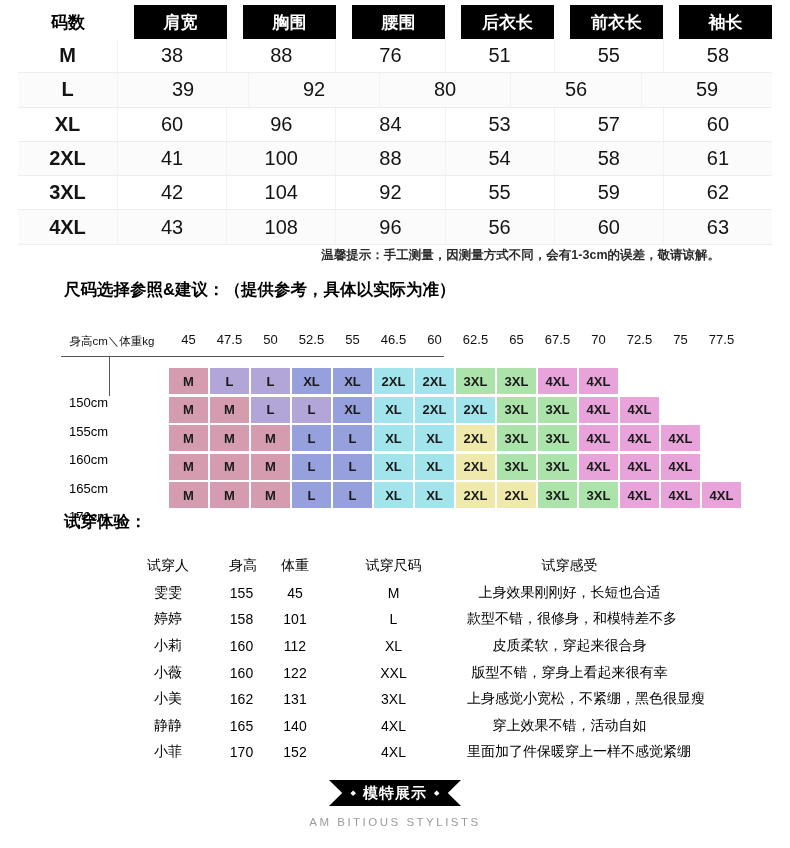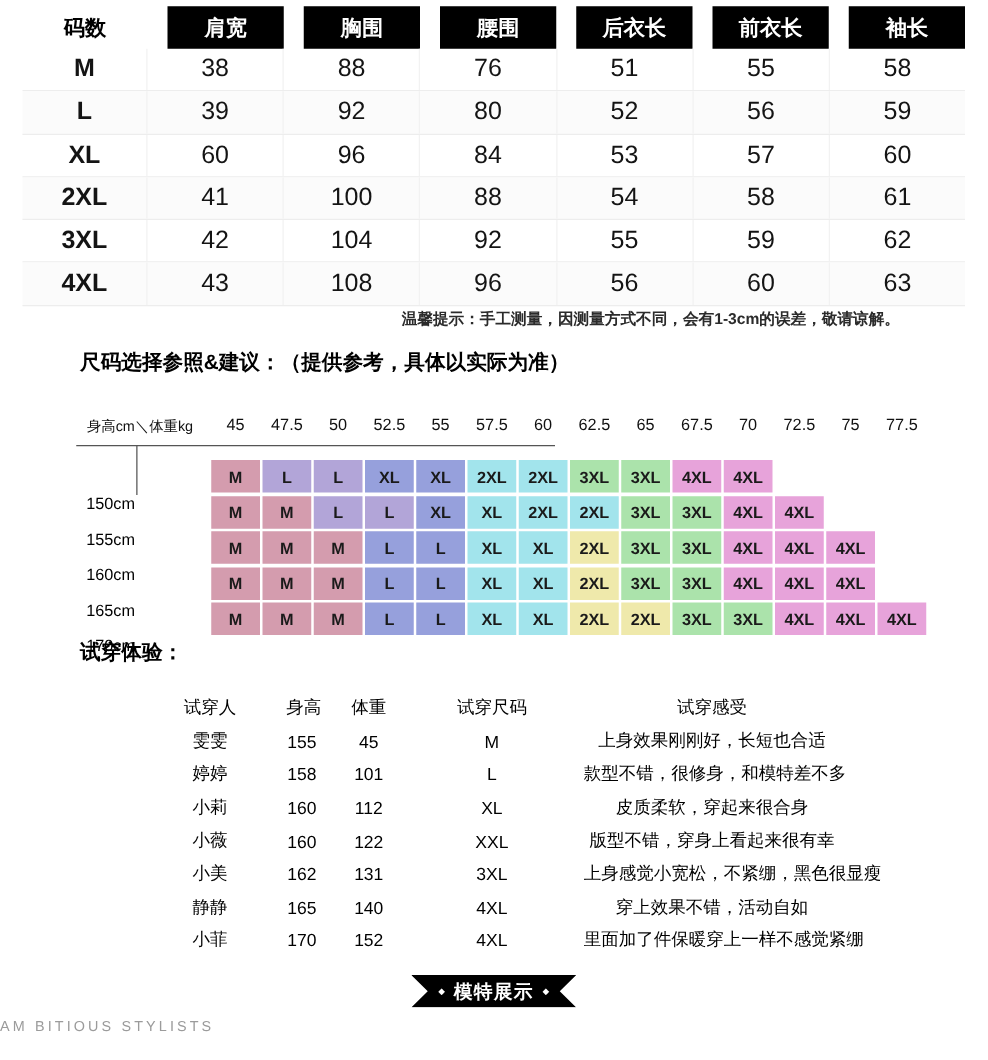--- a/index.html
+++ b/index.html
@@ -55,21 +55,21 @@
 
   
   .ribbon {
     position:absolute; left:329px; top:780px; width:132px; height:26px; background:#000;
     clip-path:polygon(0 0,100% 0,90% 50%,100% 100%,0 100%,10% 50%);
     display:flex; align-items:center; justify-content:center; color:#fff;
   }
   .ribbon .txt { font-size:15px; font-weight:bold; letter-spacing:1px; }
   .ribbon .diamond { font-size:7px; margin:0 7px; }
   .subtitle {
-    position:absolute; top:816px; left:0; width:790px; 
+    position:absolute; top:816px; left:0; width:790px; text-align:center;
     color:#9b9b9b; font-size:11.5px; letter-spacing:2.5px;
   }
 </style>
 </head>
 <body>
 
 <div class="page">
 
   <div class="size-table">
     <div class="st-header">
@@ -89,21 +89,20 @@
           <div class="st-cell">76</div>
           <div class="st-cell">51</div>
           <div class="st-cell">55</div>
           <div class="st-cell">58</div>
         </div>
         <div class="st-row st-alt">
           <div class="st-cell">L</div>
           <div class="st-cell">39</div>
           <div class="st-cell">92</div>
           <div class="st-cell">80</div>
-          <div class="st-cell">52</div>
           <div class="st-cell">56</div>
           <div class="st-cell">59</div>
         </div>
         <div class="st-row">
           <div class="st-cell">XL</div>
           <div class="st-cell">60</div>
           <div class="st-cell">96</div>
           <div class="st-cell">84</div>
           <div class="st-cell">53</div>
           <div class="st-cell">57</div>
@@ -144,21 +143,21 @@
   <div class="h-guide">尺码选择参照&amp;建议：（提供参考，具体以实际为准）</div>
 
   <div class="matrix">
     <div class="m-corner">身高cm＼体重kg</div>
     <div class="m-weights">
         <div class="m-w">45</div>
         <div class="m-w">47.5</div>
         <div class="m-w">50</div>
         <div class="m-w">52.5</div>
         <div class="m-w">55</div>
-        <div class="m-w">57.5</div>
+        <div class="m-w">46.5</div>
         <div class="m-w">60</div>
         <div class="m-w">62.5</div>
         <div class="m-w">65</div>
         <div class="m-w">67.5</div>
         <div class="m-w">70</div>
         <div class="m-w">72.5</div>
         <div class="m-w">75</div>
         <div class="m-w">77.5</div>
       </div>
     <div class="m-hline"></div>

